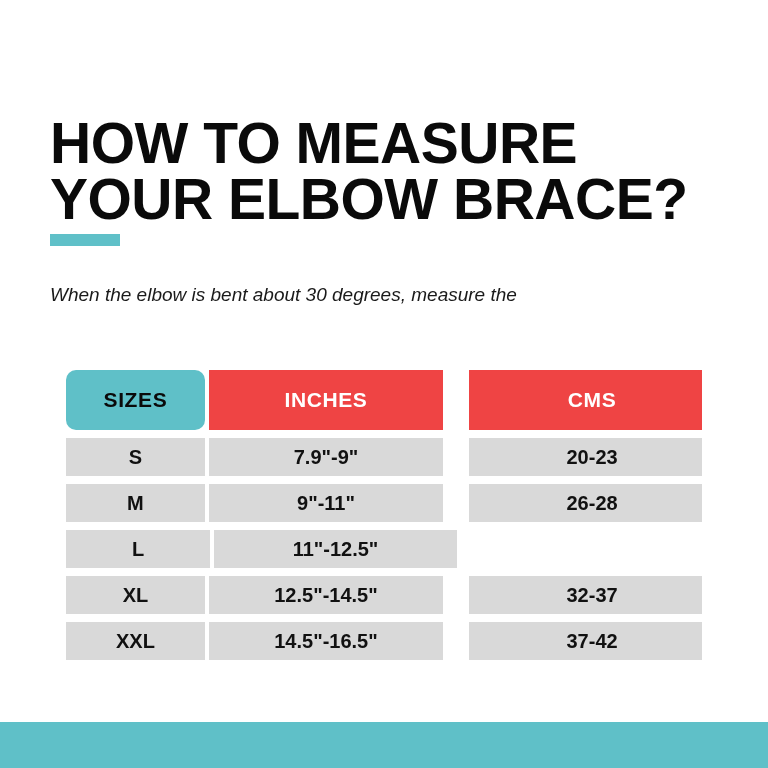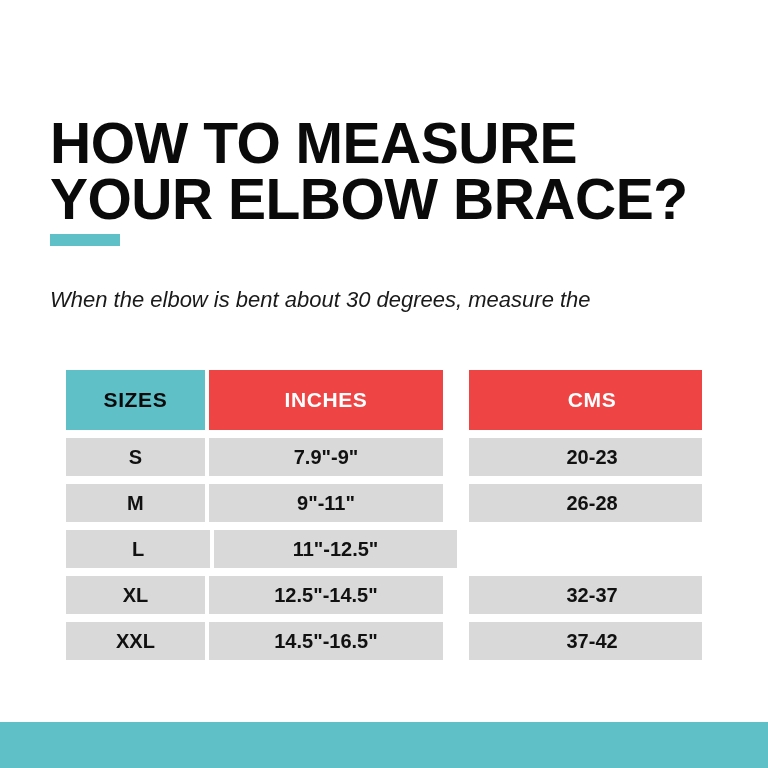--- a/index.html
+++ b/index.html
@@ -47,21 +47,21 @@
     height: 12px;
     background: #5FC0C8;
   }
 
   
   .subtitle {
     position: absolute;
     left: 50px;
     top: 262px;
     width: 600px;
-    font-size: 22px;
+    font-size: 19px;
     font-style: italic;
     line-height: 1.45;
     color: #1a1a1a;
   }
   .subtitle-line {
     display: block;
   }
 
   
   .size-table {
@@ -85,21 +85,21 @@
     font-size: 20px;
     font-weight: 700;
     color: #0a0a0a;
     text-align: center;
   }
   .col-1 { width: 144px; }
   .col-2 { width: 243px; }
   .col-3 { width: 241px; margin-left: 22px; padding-left: 13px; }
 
   .header-row .cell { height: 60px; font-size: 21px; letter-spacing: 0.6px; }
-  .header-row .col-1 { background: #5FC0C8; color: #0a0a0a; }
+  .header-row .col-1 { background: #5FC0C8; color: #0a0a0a; border-radius: 10px; }
   .header-row .col-2,
   .header-row .col-3 { background: #ef4444; color: #ffffff; }
 
   .data-row .cell {
     height: 38px;
     background: #d9d9d9;
     color: #111111;
     font-size: 20px;
   }
 

